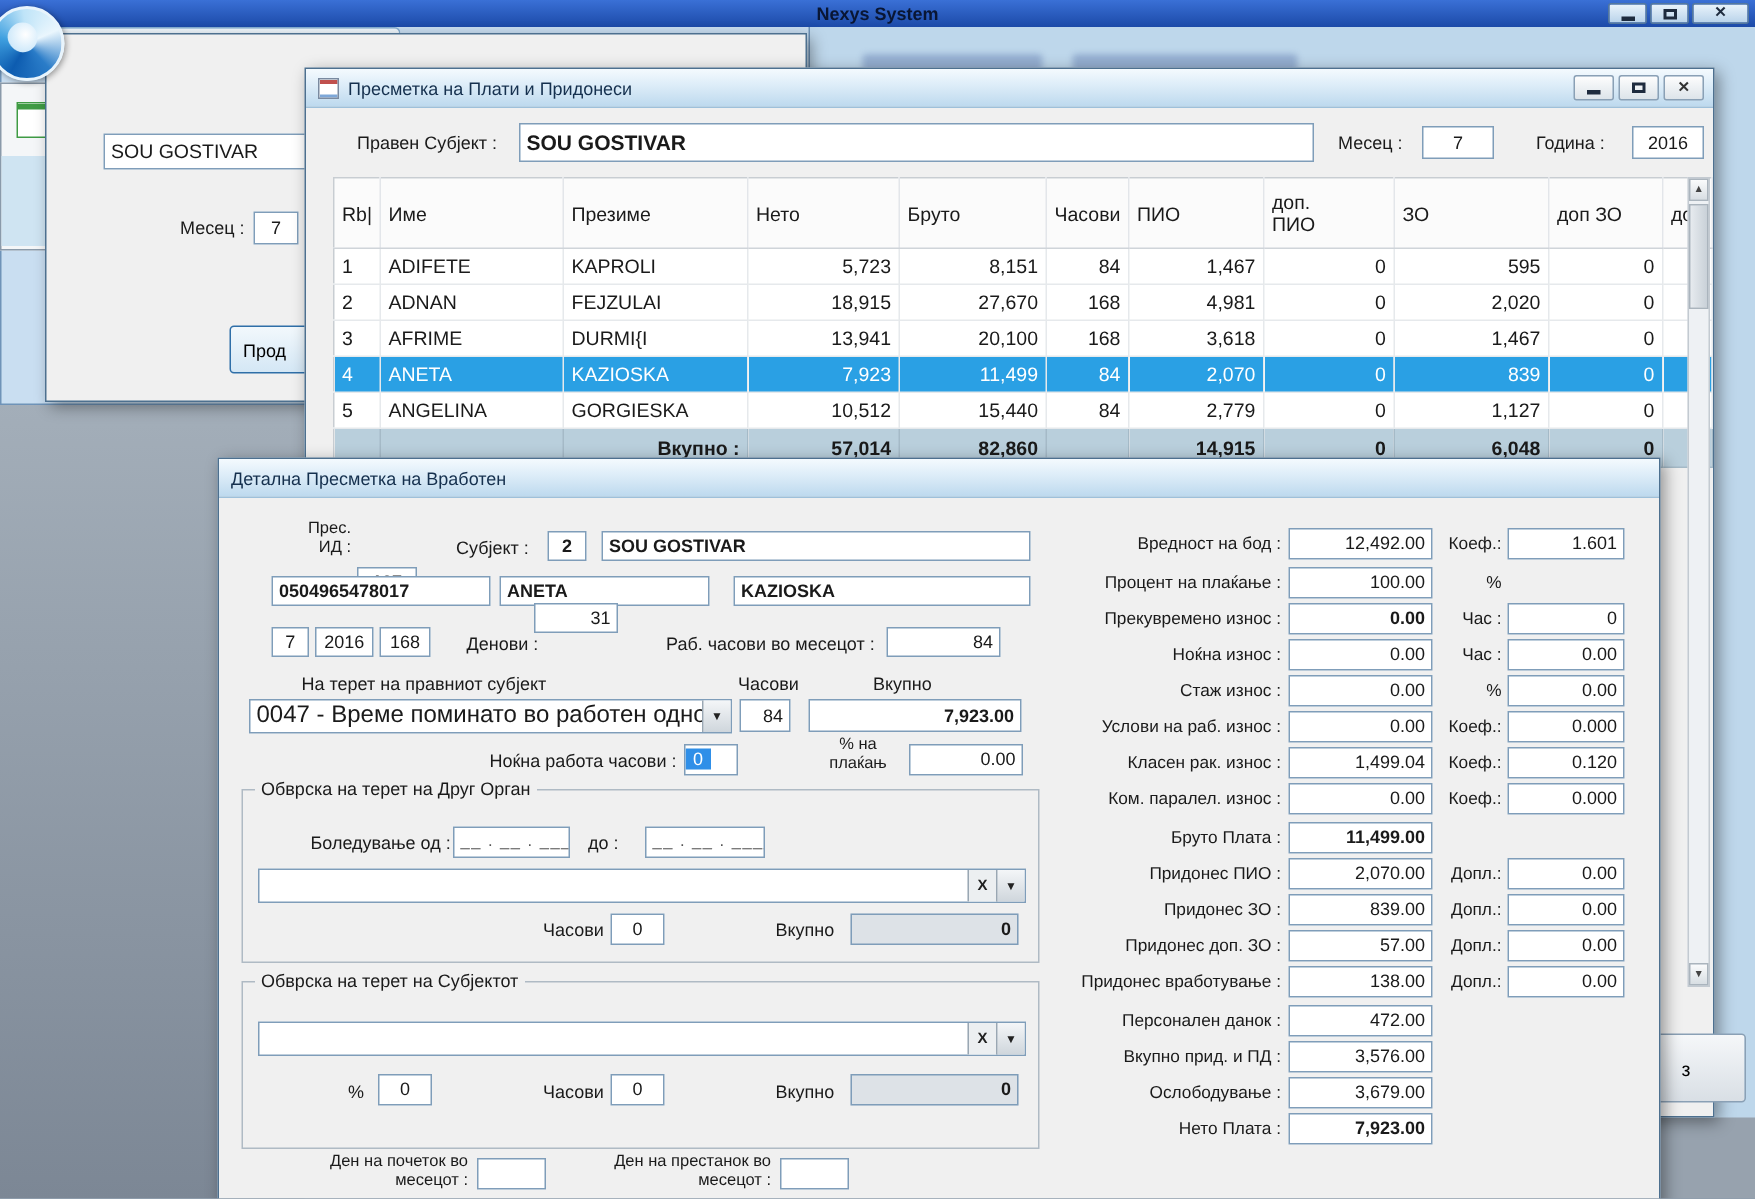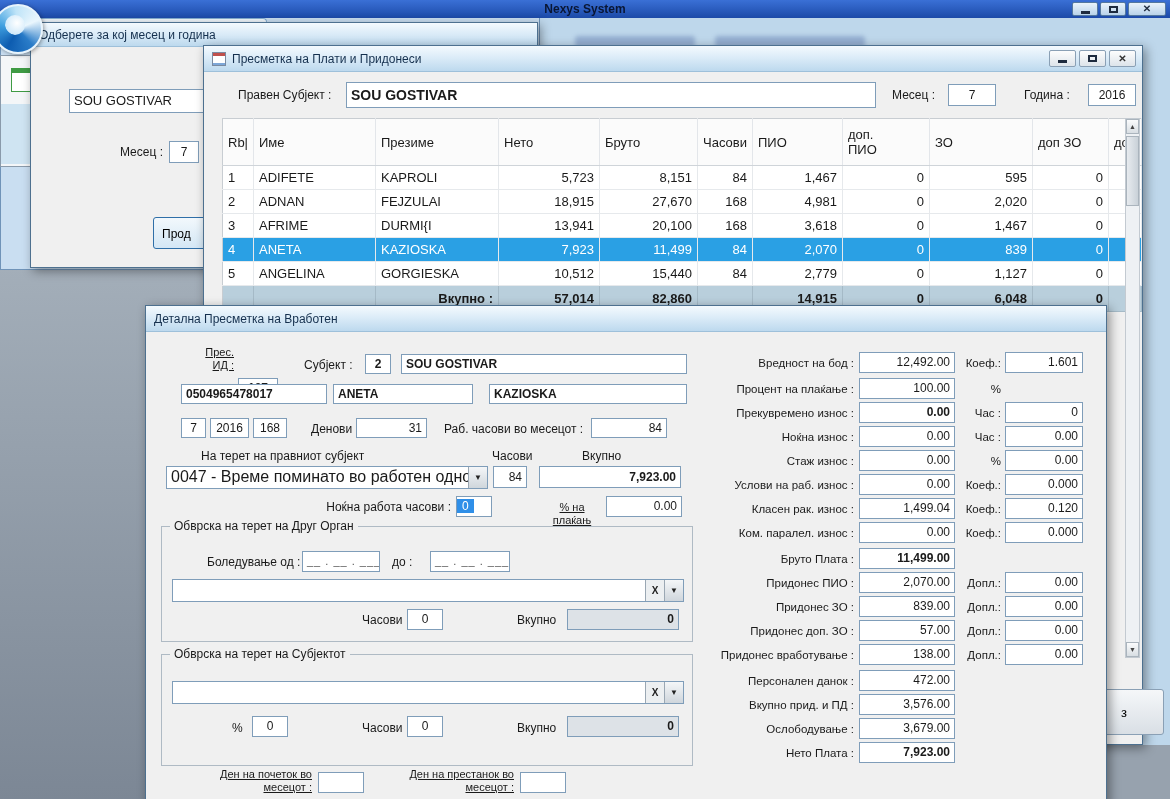--- a/index.html
+++ b/index.html
@@ -57,21 +57,21 @@
   .wcap .g-min,.wcap .g-max{filter:none;}
   .wcap .g-x{color:#333;}
 
   
   .tb{position:absolute;background:#fff;border:1px solid #7f9db9;box-sizing:border-box;
     font-size:12px;line-height:18px;padding:0 4px;overflow:hidden;white-space:nowrap;}
   .tb.center{text-align:center;} .tb.right{text-align:right;} .tb.bold{font-weight:bold;}
   .tb.gray{background:#dde2e7;}
   .tb.mask{color:#555;text-align:center;font-size:11px;letter-spacing:1px;}
   .lbl{position:absolute;font-size:12px;color:#1a1a1a;white-space:pre-line;}
-  .lbl.r{text-align:right;} .lbl.sm{font-size:11px;line-height:1.2;text-decoration:underline;}
+  .lbl.r{text-align:right;} .lbl.sm{font-size:11px;line-height:1.2;}
 
   .grp{position:absolute;border:1px solid #afbac4;box-sizing:border-box;}
   .grp-title{position:absolute;top:-8px;left:8px;background:#f0f0f0;padding:0 4px;font-size:12px;white-space:nowrap;}
 
   .combo{position:absolute;display:flex;border:1px solid #7f9db9;background:#fff;box-sizing:border-box;}
   .combo .cval{flex:1;font-size:16px;line-height:20px;padding:0 4px;overflow:hidden;white-space:nowrap;}
   .combo .cbtn{width:18px;background:linear-gradient(#f4f6f8,#cfd6dc);border-left:1px solid #9aa7b3;
     display:flex;align-items:center;justify-content:center;font-size:8px;color:#222;}
   .combo .cx{font-size:10px;font-weight:bold;background:#eceff1;color:#222;}
 
@@ -153,23 +153,20 @@
     <span class="left-frag-blue"></span>
   </div>
   <div class="logo">
       <span></span>
     </div>
   <div class="artifact" style="left:575px;top:36px;width:120px;"></div>
   <div class="artifact" style="left:715px;top:36px;width:150px;"></div>
   <div class="bg-corner"></div>
 
   <div class="win month-dialog">
-    <div class="titlebar">
-      <span class="t-text">Одберете за кој месец и година</span>
-    </div>
     <div class="combo" style="left:38px;top:66px;width:420px;height:24px;">
       <span class="cval" style="font-size:13px;line-height:22px;">SOU GOSTIVAR</span>
       <span class="cbtn">▼</span>
     </div>
     <span class="lbl r" style="left:40px;top:122px;width:92px;">Месец :</span>
     <span class="tb center" style="left:138px;top:118px;width:30px;height:22px;line-height:20px;">7</span>
     <button class="md-button">Прод</button>
   </div>
 
   <div class="win payroll-window">
@@ -330,37 +327,37 @@
     <span class="tb bold" style="left:255px;top:48px;width:286px;height:20px;">SOU GOSTIVAR</span>
 
     <span class="tb bold" style="left:35px;top:78px;width:146px;height:20px;">0504965478017</span>
     <span class="tb bold" style="left:187px;top:78px;width:140px;height:20px;">ANETA</span>
     <span class="tb bold" style="left:343px;top:78px;width:198px;height:20px;">KAZIOSKA</span>
 
     <span class="tb center" style="left:35px;top:112px;width:25px;height:20px;">7</span>
     <span class="tb center" style="left:64px;top:112px;width:39px;height:20px;">2016</span>
     <span class="tb center" style="left:107px;top:112px;width:34px;height:20px;">168</span>
     <span class="lbl" style="left:165px;top:116px;">Денови :</span>
-    <span class="tb right" style="left:210px;top:112px;width:71px;height:20px;">31</span>
+    <span class="tb right" style="left:210px;top:96px;width:56px;height:20px;">31</span>
     <span class="lbl" style="left:298px;top:116px;">Раб. часови во месецот :</span>
     <span class="tb right" style="left:445px;top:112px;width:76px;height:20px;">84</span>
 
     <span class="lbl" style="left:55px;top:143px;">На терет на правниот субјект</span>
     <span class="lbl" style="left:346px;top:143px;">Часови</span>
     <span class="lbl" style="left:436px;top:143px;">Вкупно</span>
     <div class="combo" style="left:20px;top:160px;width:322px;height:23px;">
       <span class="cval">0047 - Време поминато во работен однос со неп</span>
       <span class="cbtn">▼</span>
     </div>
     <span class="tb right" style="left:347px;top:160px;width:34px;height:22px;line-height:20px;">84</span>
     <span class="tb right bold" style="left:393px;top:160px;width:142px;height:22px;line-height:20px;">7,923.00</span>
 
     <span class="lbl r" style="left:150px;top:194px;width:155px;">Ноќна работа часови :</span>
     <span class="tb" style="left:310px;top:190px;width:36px;height:21px;line-height:19px;padding:0;"><span class="sel-text">0</span></span>
-    <span class="lbl sm" style="left:398px;top:195px;width:56px;text-align:center;">% на
+    <span class="lbl sm" style="left:398px;top:184px;width:56px;text-align:center;">% на
 плаќањ</span>
     <span class="tb right" style="left:460px;top:190px;width:76px;height:21px;line-height:19px;">0.00</span>
 
     <div class="grp" style="left:15px;top:220px;width:532px;height:116px;">
       <span class="grp-title">Обврска на терет на Друг Орган</span>
       <span class="lbl" style="left:45px;top:28px;">Боледување од :</span>
       <span class="tb mask" style="left:140px;top:24px;width:78px;height:21px;line-height:19px;">__ . __ . ____</span>
       <span class="lbl" style="left:230px;top:28px;">до :</span>
       <span class="tb mask" style="left:268px;top:24px;width:80px;height:21px;line-height:19px;">__ . __ . ____</span>
       <div class="combo" style="left:10px;top:52px;width:512px;height:23px;">

